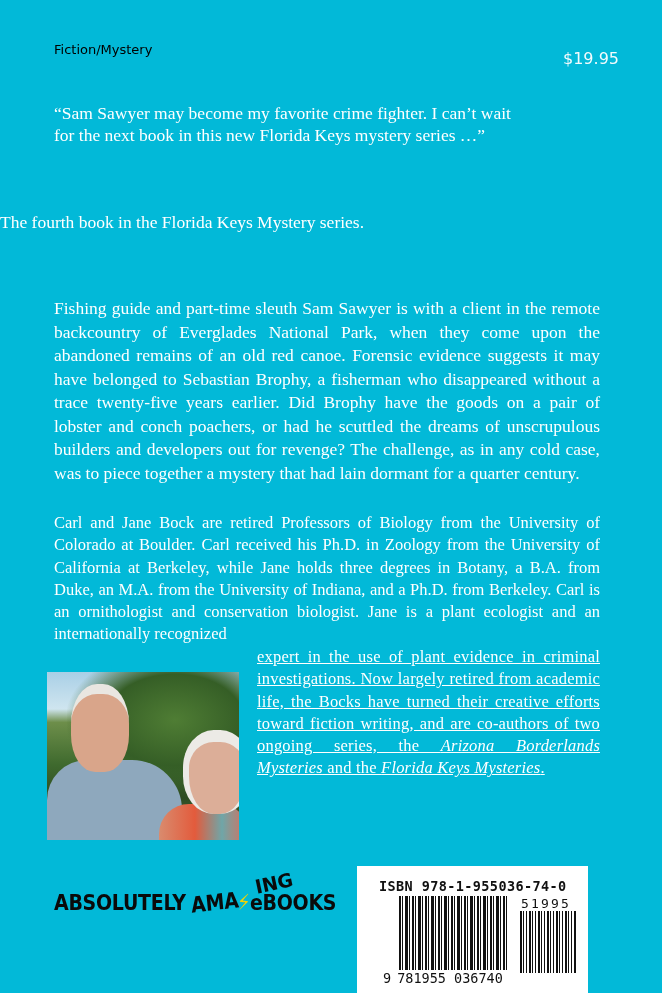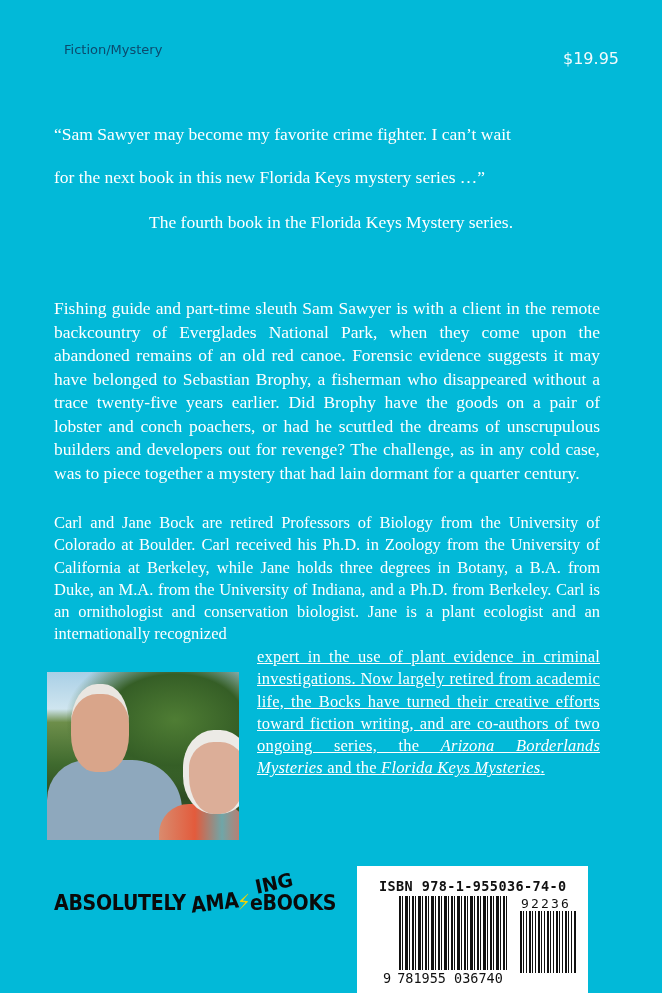--- a/index.html
+++ b/index.html
@@ -7,37 +7,37 @@
     width: 662px; height: 993px; overflow: hidden;
     background: #02b9d8;
     position: relative;
     color: #ffffff;
     font-family: "Liberation Serif", "DejaVu Serif", serif;
   }
   .abs { position: absolute; }
   .genre {
     left: 54px; top: 42px;
     font-family: "DejaVu Sans", "Liberation Sans", sans-serif;
-    font-size: 13px; color: #0c4a6e; margin-left: 10px;
+    font-size: 13px; color: #000000;
   }
   .price {
     left: 563px; top: 49px;
     font-family: "DejaVu Sans", "Liberation Sans", sans-serif;
     font-size: 16px; color: #f3fbfd;
   }
   .blurb {
     left: 54px; top: 102px; width: 546px;
     font-size: 17.5px; line-height: 22px;
   }
-  .blurb .quote { text-align: left; margin-top: 21px; }
+  .blurb .quote { text-align: left; }
   .blurb .attrib { padding-left: 132px; }
   .blurb i { font-style: italic; }
   .series-line {
     left: 0; width: 662px; top: 212px;
-    text-align: center; font-size: 17.5px;
+    font-size: 17.5px;
   }
   .synopsis {
     left: 54px; top: 252px; width: 546px;
     font-size: 17.5px; line-height: 23.5px;
     text-align: justify;
     margin-top: 45px;
   }
   .bio {
     left: 54px; top: 512px; width: 546px;
     font-size: 16.5px; line-height: 22.3px;
@@ -145,20 +145,20 @@
   <div class="man-head"></div>
   <div class="woman-top"></div>
   <div class="woman-head"></div>
 </div>
 
 <div class="abs bio-continued"><span>expert in the use of plant evidence in criminal investigations. Now largely retired from academic life, the Bocks have turned their creative efforts toward fiction writing, and are co-authors of two ongoing series, the </span><i>Arizona Borderlands Mysteries</i><span> and the </span><i>Florida Keys Mysteries</i><span>.</span></div>
 
 <div class="abs barcode-box">
   <div class="isbn-label">ISBN 978-1-955036-74-0</div>
   <div class="bars-main"></div>
-  <div class="price-code">92236</div>
+  <div class="price-code">51995</div>
   <div class="bars-addon"></div>
   <div class="barcode-digits"><span class="lead">9</span><span>781955 036740</span></div>
 </div>
 
 <div class="abs publisher-logo">
   <span class="w1">ABSOLUTELY</span><span class="ama">AMA</span><span class="bolt">⚡</span><span class="ing">ING</span><span class="ebooks">eBOOKS</span>
 </div>
 
 </body></html>

